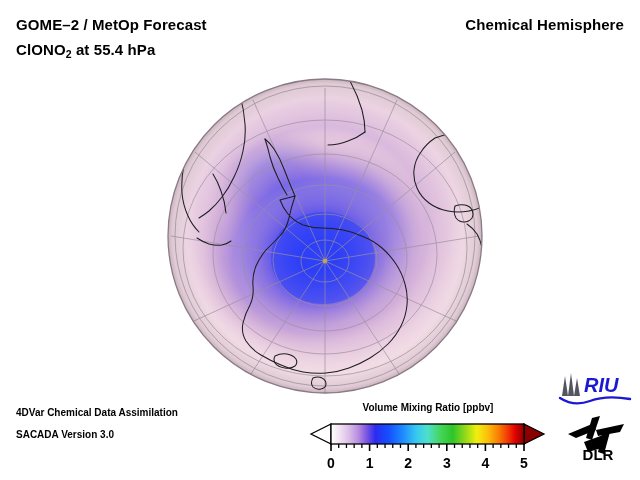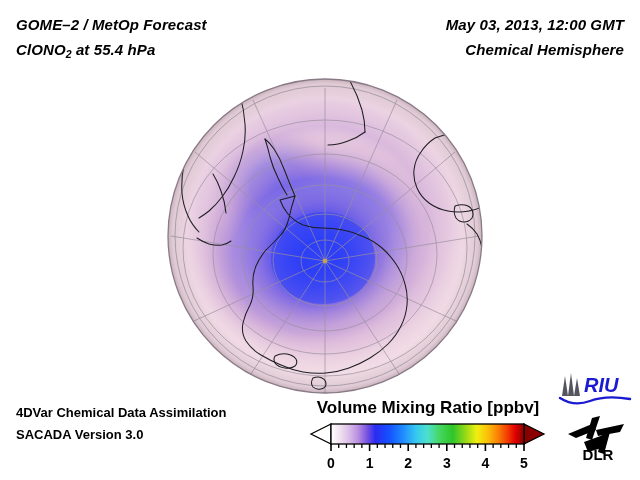--- a/index.html
+++ b/index.html
@@ -28,21 +28,20 @@
     right: 16px;
     top: 12px;
     text-align: right;
   }
   .hdr-line {
     font-size: 15px;
     font-weight: bold;
     line-height: 25px;
     white-space: nowrap;
     letter-spacing: 0.1px;
-    font-style: italic;
   }
   .hdr-line sub {
     font-size: 10.5px;
     vertical-align: baseline;
     position: relative;
     top: 3px;
   }
 
   
   #globe-wrap {
@@ -58,35 +57,35 @@
     height: 316px;
   }
 
   
   .footer-block {
     position: absolute;
     left: 16px;
     top: 402px;
   }
   .footer-line {
-    font-size: 13px;
+    font-size: 10px;
     font-weight: bold;
     line-height: 22px;
     white-space: nowrap;
   }
 
   
   #cb-wrap {
     position: absolute;
     left: 305px;
     top: 400px;
     width: 245px;
   }
   #cb-title {
-    font-size: 17px;
+    font-size: 10px;
     font-weight: bold;
     text-align: center;
     width: 240px;
     margin-left: 3px;
     line-height: 16px;
     white-space: nowrap;
   }
   #cb-svg {
     display: block;
     margin-top: 4px;
@@ -110,21 +109,20 @@
 </style>
 </head>
 <body>
 
 <div class="hdr-left">
   <div class="hdr-line">GOME–2 / MetOp Forecast</div>
   <div class="hdr-line"><span>ClONO</span><sub>2</sub><span> at 55.4 hPa</span></div>
 </div>
 
 <div class="hdr-right">
-  <div class="hdr-line">May 03, 2013, 12:00 GMT</div>
   <div class="hdr-line">Chemical Hemisphere</div>
 </div>
 
 <div id="globe-wrap">
   <svg id="globe-svg" viewBox="0 0 316 316" xmlns="http://www.w3.org/2000/svg">
     <defs>
       <clipPath id="discClip">
         <circle cx="158" cy="158" r="157"></circle>
       </clipPath>
 

